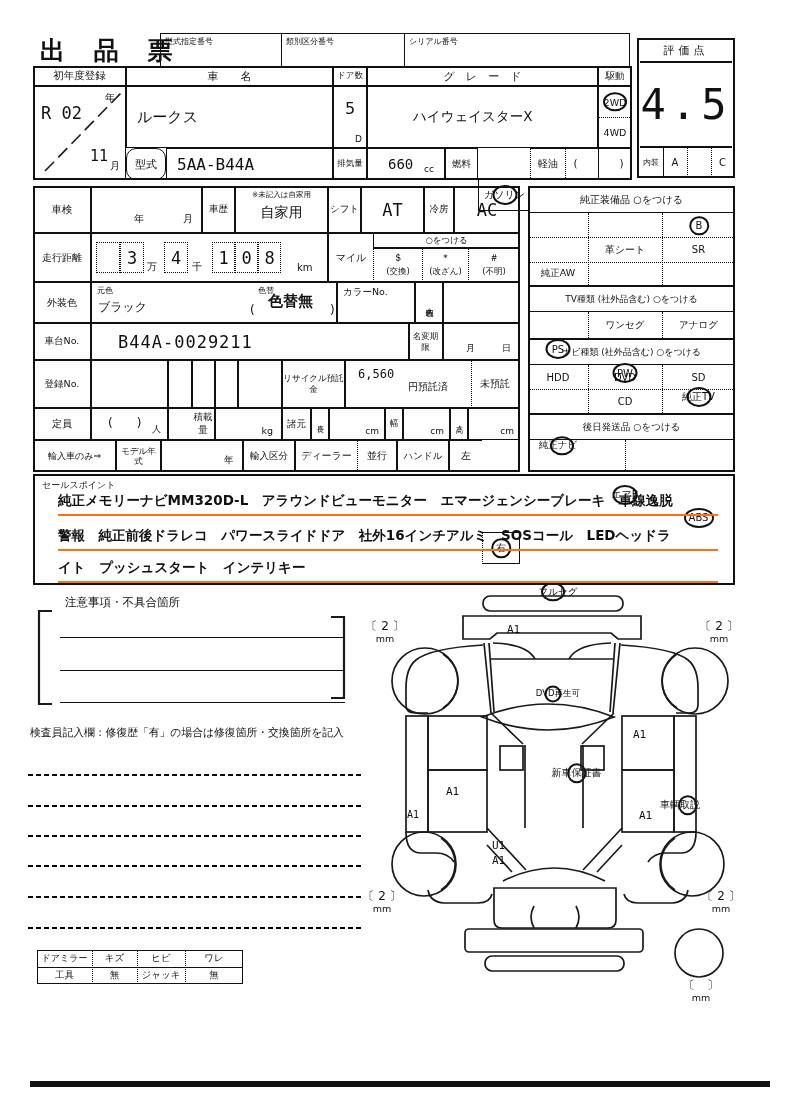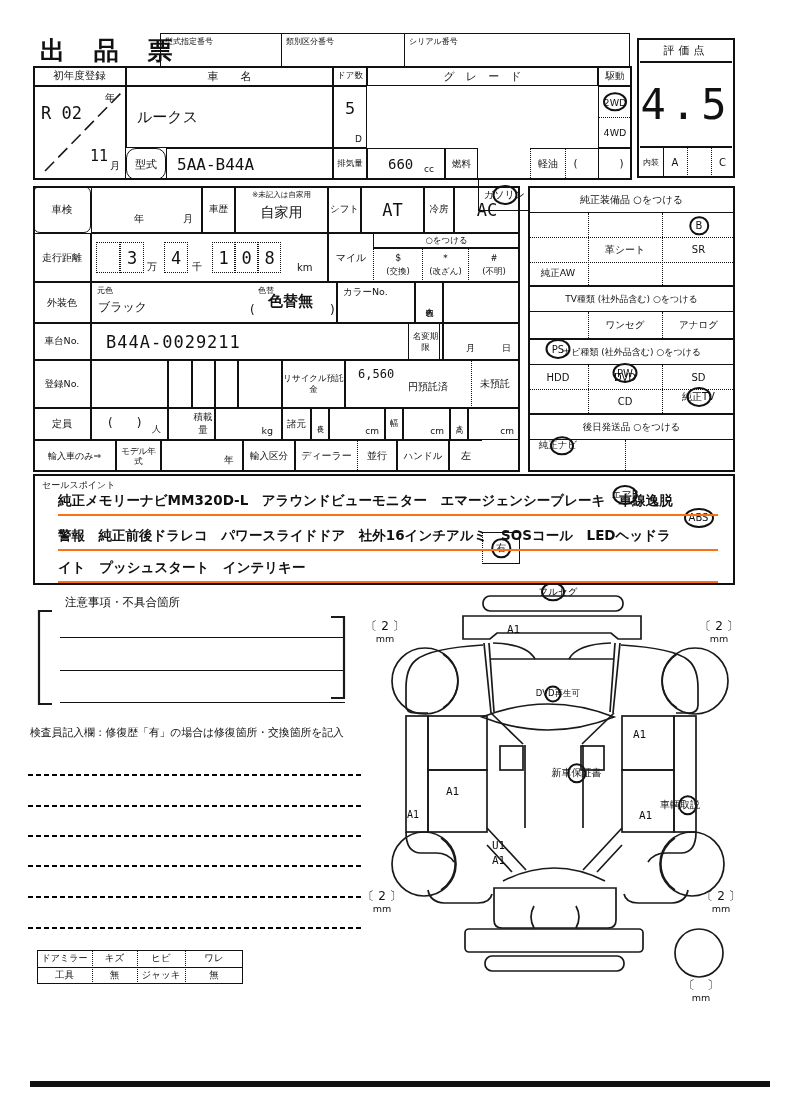--- a/index.html
+++ b/index.html
@@ -55,20 +55,21 @@
     <span class="a" style="right:10px;top:4px;font-size:10px;">年</span>
     <span class="a mono" style="left:7px;top:16px;font-size:17px;">R 02</span>
     <span class="a mono" style="left:56px;bottom:14px;font-size:15px;">11</span>
     <span class="a" style="right:5px;bottom:6px;font-size:10px;">月</span>
   </div>
   <div class="a bd fl" style="left:126px;top:86px;width:207px;height:62px;padding-left:10px;font-size:15px;">ルークス</div>
   <div class="a bd" style="left:333px;top:86px;width:34px;height:62px;">
     <span class="a" style="left:11px;top:12px;font-size:16px;">5</span>
     <span class="a" style="right:4px;bottom:3px;font-size:9px;">D</span>
   </div>
+  <div class="a bd fl" style="left:367px;top:86px;width:231px;height:62px;padding-left:45px;font-size:13.5px;">ハイウェイスターX</div>
   <div class="a bd fx circ" style="left:598px;top:86px;width:34px;height:31px;font-size:9.5px;border-bottom:none;">2WD</div>
   <div class="a bd fx" style="left:598px;top:117px;width:34px;height:31px;font-size:9.5px;border-top:1.6px dotted #111;">4WD</div>
   <div class="a bd" style="left:598px;top:148px;width:34px;height:32px;"></div>
 
   <div class="a bd fx" style="left:126px;top:148px;width:40px;height:32px;font-size:11px;border-radius:10px;">型式</div>
   <div class="a bd fl mono" style="left:166px;top:148px;width:167px;height:32px;padding-left:10px;font-size:16px;">5AA-B44A</div>
   <div class="a bd fx" style="left:333px;top:148px;width:34px;height:32px;font-size:8.5px;">排気量</div>
   <div class="a bd" style="left:367px;top:148px;width:78px;height:32px;">
     <span class="a mono" style="left:20px;top:7px;font-size:14px;">660</span>
     <span class="a" style="right:10px;bottom:5px;font-size:9px;">cc</span>
@@ -84,21 +85,21 @@
   <div class="a fx" style="left:639px;top:148px;width:24px;height:29px;font-size:8px;line-height:1.15;">内装</div>
   <div class="a vsol" style="left:663px;top:148px;height:29px;"></div>
   <div class="a fx" style="left:663px;top:148px;width:24px;height:29px;font-size:10px;">A</div>
   <div class="a vdot" style="left:687px;top:148px;height:29px;"></div>
   <div class="a fx circ c1" style="left:687px;top:148px;width:24px;height:29px;font-size:10px;">B</div>
   <div class="a vdot" style="left:711px;top:148px;height:29px;"></div>
   <div class="a fx" style="left:711px;top:148px;width:23px;height:29px;font-size:10px;">C</div>
 
   <div class="a bd2" style="left:33px;top:186px;width:487px;height:286px;"></div>
 
-  <div class="a bd fx" style="left:33px;top:186px;width:58px;height:47px;font-size:10.5px;border-radius:7px;">車検</div>
+  <div class="a bd fx" style="left:33px;top:186px;width:58px;height:47px;font-size:10.5px;">車検</div>
   <div class="a bd" style="left:91px;top:186px;width:111px;height:47px;">
     <span class="a" style="left:42px;bottom:6px;font-size:10px;">年</span>
     <span class="a" style="right:8px;bottom:6px;font-size:10px;">月</span>
   </div>
   <div class="a bd fx" style="left:202px;top:186px;width:33px;height:47px;font-size:9.5px;">車歴</div>
   <div class="a bd" style="left:235px;top:186px;width:93px;height:47px;">
     <span class="a" style="left:0;right:0;top:3px;text-align:center;font-size:7.5px;">※未記入は自家用</span>
     <span class="a" style="left:0;right:0;top:17px;text-align:center;font-size:14px;">自家用</span>
   </div>
   <div class="a bd fx" style="left:328px;top:186px;width:33px;height:47px;font-size:9.5px;">シフト</div>
@@ -142,21 +143,21 @@
     <span class="a" style="left:158px;top:20px;font-size:12px;">(</span>
     <span class="a" style="left:238px;top:20px;font-size:12px;">)</span>
   </div>
   <div class="a bd" style="left:337px;top:282px;width:78px;height:41px;">
     <span class="a" style="left:5px;top:3px;font-size:9.5px;">カラーNo.</span>
   </div>
   <div class="a bd fx" style="left:415px;top:282px;width:28px;height:41px;font-size:8px;line-height:1.15;writing-mode:vertical-rl;letter-spacing:1px;">内装色</div>
   <div class="a bd" style="left:443px;top:282px;width:77px;height:41px;"></div>
 
   <div class="a bd fx" style="left:33px;top:323px;width:58px;height:37px;font-size:9.5px;">車台No.</div>
-  <div class="a bd fl mono" style="left:91px;top:323px;width:349px;height:37px;padding-left:14px;font-size:17px;letter-spacing:1px;">B44A-0029211</div>
+  <div class="a bd fl mono" style="left:91px;top:323px;width:319px;height:37px;padding-left:26px;font-size:17px;letter-spacing:1px;">B44A-0029211</div>
   <div class="a bd fx" style="left:408px;top:323px;width:35px;height:37px;font-size:8.5px;line-height:1.2;">名変期限</div>
   <div class="a bd" style="left:443px;top:323px;width:77px;height:37px;">
     <span class="a" style="left:22px;bottom:4px;font-size:9px;">月</span>
     <span class="a" style="right:8px;bottom:4px;font-size:9px;">日</span>
   </div>
 
   <div class="a bd fx" style="left:33px;top:360px;width:58px;height:48px;font-size:9.5px;">登録No.</div>
   <div class="a bd" style="left:91px;top:360px;width:77px;height:48px;"></div>
   <div class="a bd" style="left:168px;top:360px;width:24px;height:48px;"></div>
   <div class="a bd" style="left:192px;top:360px;width:23px;height:48px;"></div>

